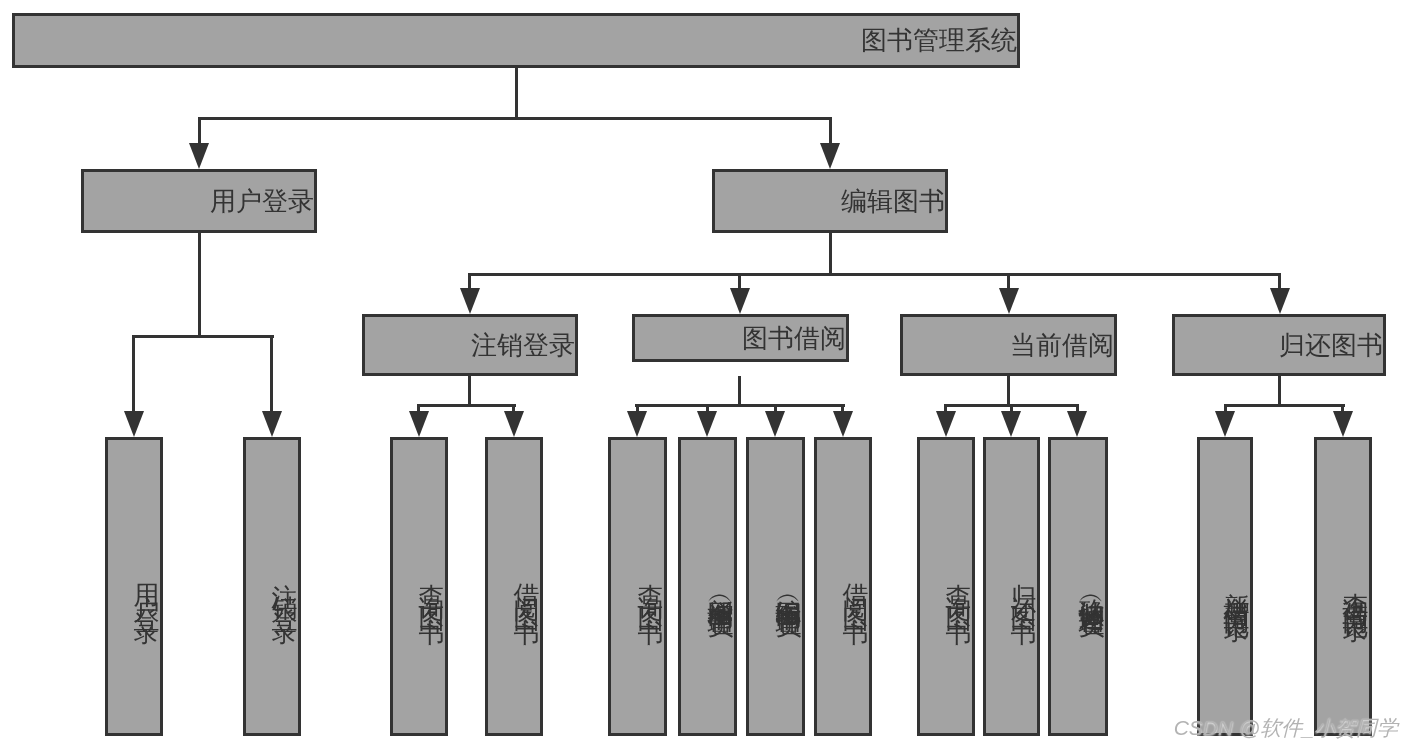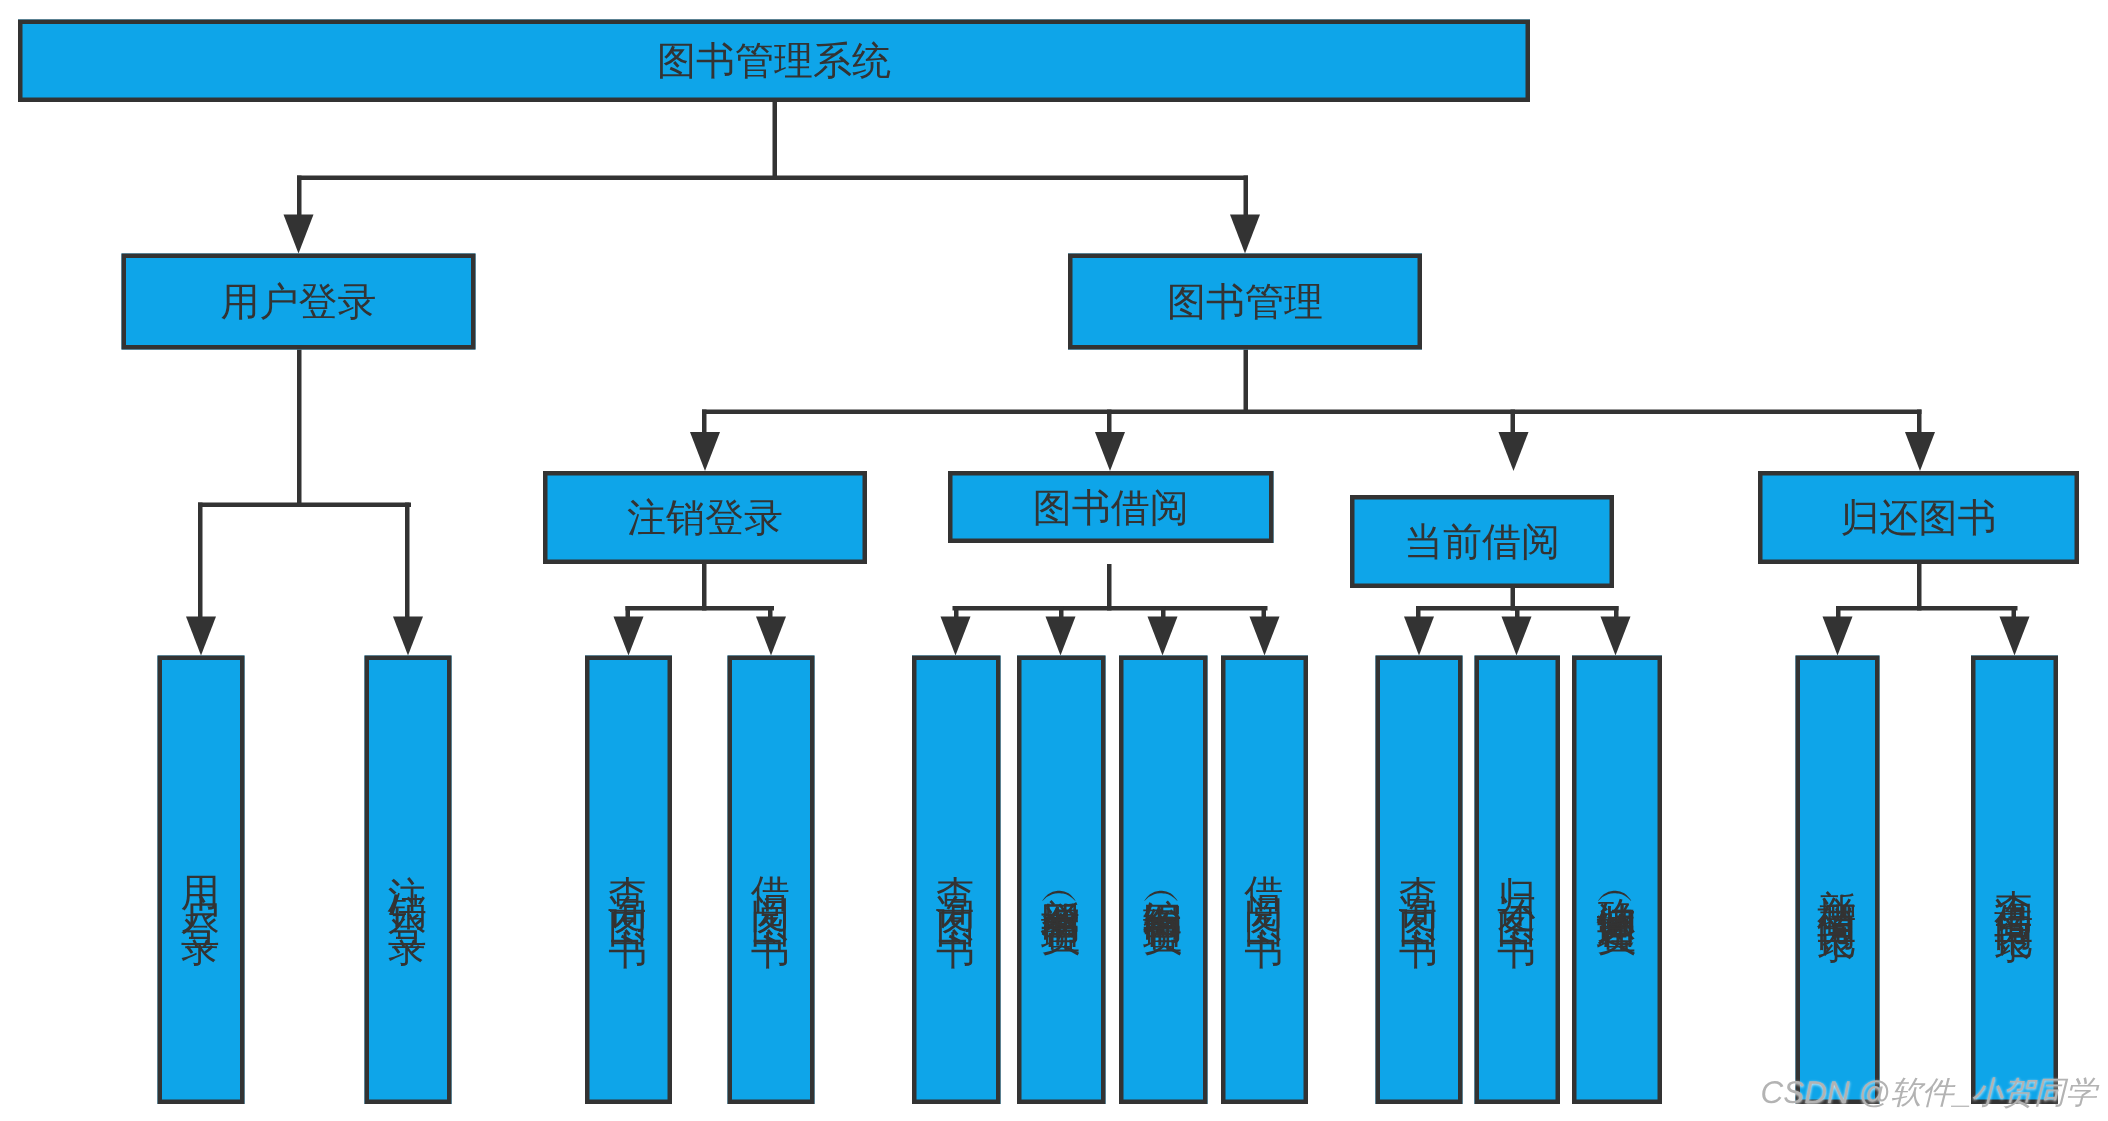--- a/index.html
+++ b/index.html
@@ -10,22 +10,22 @@
   }
   html,body{margin:0;padding:0;}
   body{
     width:1405px;height:747px;position:relative;overflow:hidden;
     background:var(--background);
     font-family:"Liberation Sans","DejaVu Sans",sans-serif;
     color:var(--text);
   }
   .box{
     position:absolute;box-sizing:border-box;
-    border:3px solid var(--line);background:#0ea5e9;
-    display:flex;align-items:center;justify-content:center;
+    border:3px solid var(--line);background:#a3a3a3;
+    display:flex;align-items:center;justify-content:flex-end;
     font-size:26px;color:var(--text);white-space:nowrap;
   }
   .vbox .vt{
     writing-mode:vertical-rl;
     white-space:nowrap;
     line-height:1;
   }
   .ls4{letter-spacing:12px;}
   .ls6{letter-spacing:5px;}
   .ls9{letter-spacing:2px;}
@@ -107,30 +107,30 @@
 <div class="ar" style="left:1333px;top:411px"></div>
 
 <div class="box" style="left:12px;top:13px;width:1008px;height:55px">
   <span>图书管理系统</span>
 </div>
 
 <div class="box" style="left:81px;top:169px;width:236px;height:64px">
   <span>用户登录</span>
 </div>
 <div class="box" style="left:712px;top:169px;width:236px;height:64px">
-  <span>图书管理</span>
+  <span>编辑图书</span>
 </div>
 
 <div class="box" style="left:362px;top:314px;width:216px;height:62px">
   <span>注销登录</span>
 </div>
 <div class="box" style="left:632px;top:314px;width:217px;height:48px">
   <span>图书借阅</span>
 </div>
-<div class="box" style="left:900px;top:330px;width:176px;height:62px">
+<div class="box" style="left:900px;top:314px;width:217px;height:62px">
   <span>当前借阅</span>
 </div>
 <div class="box" style="left:1172px;top:314px;width:214px;height:62px">
   <span>归还图书</span>
 </div>
 
 <div class="box vbox" style="left:105px;top:437px;width:58px;height:299px">
   <span class="vt ls4">用户登录</span>
 </div>
 <div class="box vbox" style="left:243px;top:437px;width:58px;height:299px">

